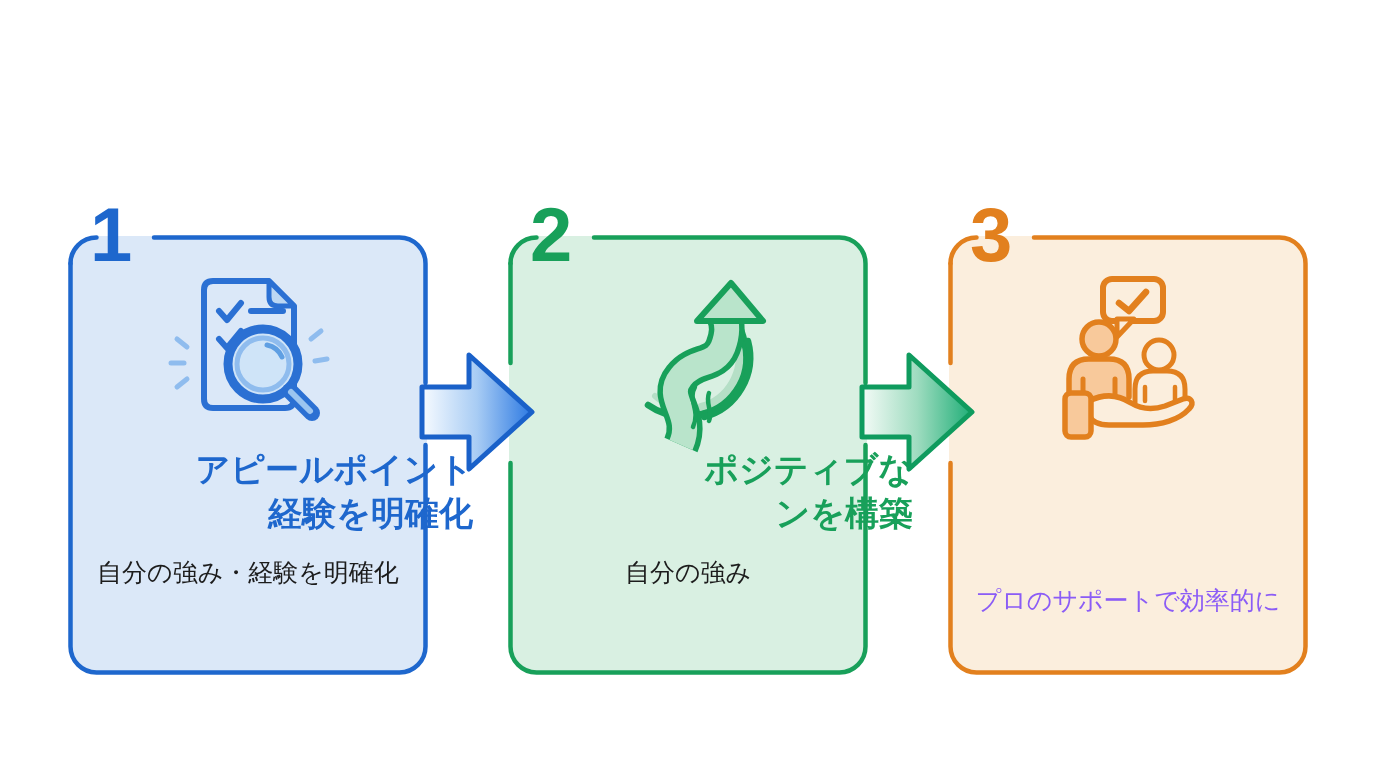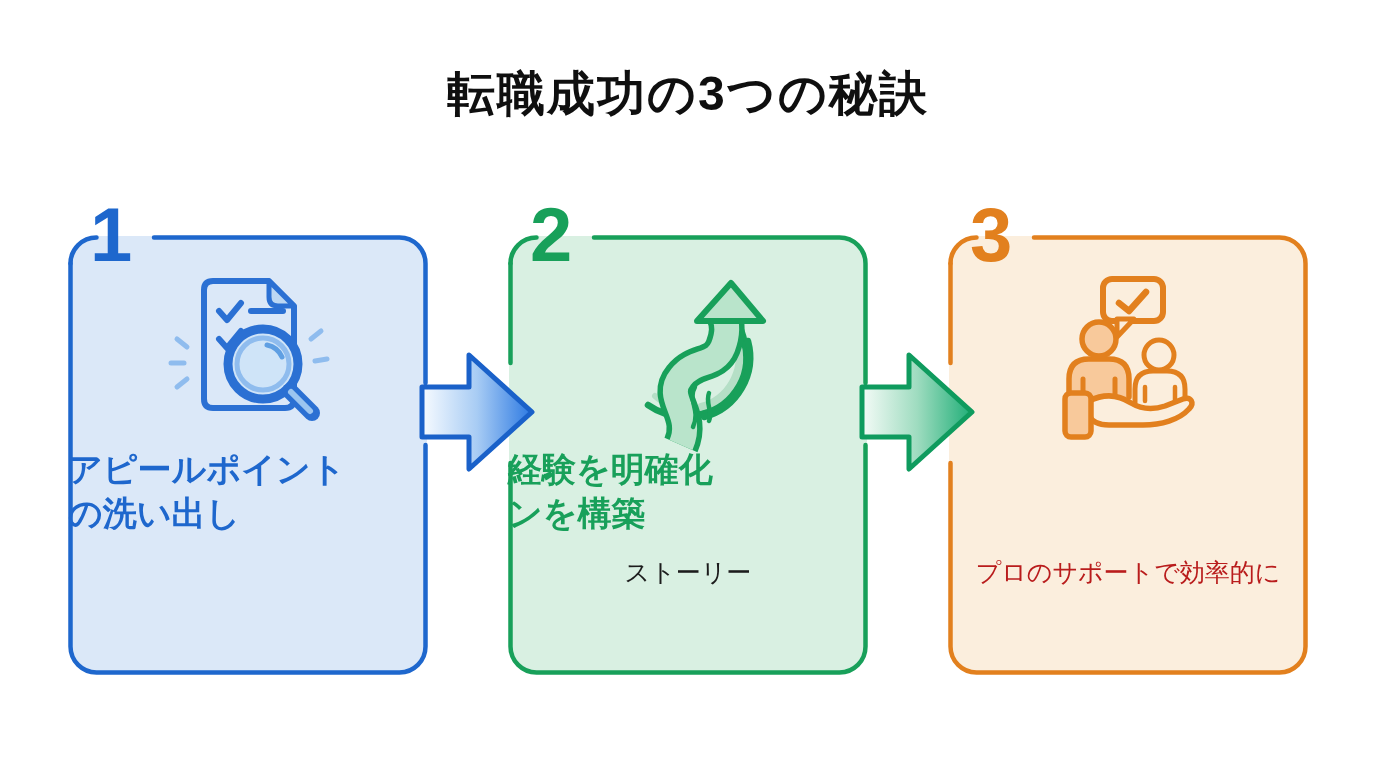--- a/index.html
+++ b/index.html
@@ -24,38 +24,37 @@
     position:absolute; top:-38px; left:22px;
     font-size:76px; font-weight:bold; line-height:1; color:var(--accent);
   }
   .icon-box {
     position:absolute; top:40px; left:50%; transform:translateX(-50%);
     width:170px; height:160px;
   }
   .icon-box svg { width:100%; height:100%; overflow:visible; }
   .card-title {
     position:absolute; top:212px; left:0; width:100%;
-    text-align:left; font-size:34px; font-weight:bold;
-    line-height:1.3; color:var(--accent);
+    text-align:right; font-size:34px; font-weight:bold;
+    line-height:1.3; color:var(--accent);padding-left:45px;
   }
   .card-sub {
     position:absolute; top:320px; left:0; width:100%;
     text-align:center; font-size:25px; line-height:1.4; color:#1c1c1c;
   }
   .line { display:block; }
   .step-arrow { position:absolute; top:350px; width:116px; height:124px; }
   #arrow-svg-0 { left:419px; }
   #arrow-svg-1 { left:859px; }
 </style>
 </head>
 <body>
 
 <div class="page" style="background: rgb(255, 255, 255);">
 
-  <div class="main-title" style="color: rgb(15, 15, 15);">転職成功の3つの秘訣</div>
 
   <div class="card" id="card-1" style="--accent: #1e67cd; --bg: #dbe8f8;">
     <div class="card-fill"></div>
     <svg class="card-border" viewBox="0 0 360 440">
       <path d="M 2.5 28.5 A 26 26 0 0 1 28.5 2.5"></path>
       <path d="M 86 2.5 L 331.5 2.5 A 26 26 0 0 1 357.5 28.5 L 357.5 148"></path>
       <path d="M 357.5 210 L 357.5 411.5 A 26 26 0 0 1 331.5 437.5 L 28.5 437.5 A 26 26 0 0 1 2.5 411.5 L 2.5 28.5"></path>
     </svg>
     <div class="card-number">1</div>
     <div class="icon-box">
@@ -76,21 +75,25 @@
         </g>
         <circle cx="100" cy="89" r="35" fill="#cfe4f8" stroke="#2b70d3" stroke-width="9"></circle>
         <circle cx="100" cy="89" r="26" fill="none" stroke="#8fbcee" stroke-width="5"></circle>
         <path d="M 104 70 A 21 21 0 0 1 119 82" stroke="#5f9fe3" stroke-width="5" fill="none" stroke-linecap="round"></path>
         <line x1="127" y1="116" x2="149" y2="138" stroke="#2b70d3" stroke-width="16" stroke-linecap="round"></line>
         <line x1="128" y1="117" x2="147" y2="136" stroke="#9cc5f0" stroke-width="6" stroke-linecap="round"></line>
       </svg>
     </div>
     <div class="card-title">
       <span class="line">アピールポイント</span>
-      <span class="line">の洗い出し</span>
+      <span class="line">経験を明確化</span>
+    </div>
+    <div class="card-sub" style="color: rgb(28, 28, 28);">
+      <span class="line">自分の強み・経験を明確化</span>
+      <span class="line"></span>
     </div>
   </div>
 
   <div class="card" id="card-2" style="--accent: #18a05a; --bg: #d9f0e2;">
     <div class="card-fill"></div>
     <svg class="card-border" viewBox="0 0 360 440">
       <path d="M 2.5 28.5 A 26 26 0 0 1 28.5 2.5"></path>
       <path d="M 86 2.5 L 331.5 2.5 A 26 26 0 0 1 357.5 28.5 L 357.5 148"></path>
       <path d="M 357.5 210 L 357.5 411.5 A 26 26 0 0 1 331.5 437.5 L 28.5 437.5 A 26 26 0 0 1 2.5 411.5 L 2.5 228"></path>
       <path d="M 2.5 128 L 2.5 28.5"></path>
@@ -103,25 +106,25 @@
         <path d="M 145 66 A 62 62 0 0 1 101 142" stroke="#18a05a" stroke-width="6.5" fill="none" stroke-linecap="round"></path>
         <path d="M 134 69 A 51 51 0 0 1 98 131" stroke="#b5dfc6" stroke-width="6" fill="none" stroke-linecap="round"></path>
         <path d="M 78 170 C 92 138 60 124 78 102 C 92 84 112 92 120 72 C 125 59 125 50 121 40" stroke="#18a05a" stroke-width="36" fill="none"></path>
         <path d="M 78 170 C 92 138 60 124 78 102 C 92 84 112 92 120 72 C 125 59 125 50 121 40" stroke="#b9e4cb" stroke-width="25" fill="none"></path>
         <polygon points="94,46 128,8 160,46" fill="#b9e4cb" stroke="#18a05a" stroke-width="6" stroke-linejoin="round"></polygon>
         <path d="M 90 152 C 98 134 84 126 92 112" stroke="#18a05a" stroke-width="4.5" fill="none" stroke-linecap="round"></path>
         <path d="M 106 146 C 110 136 102 128 106 118" stroke="#18a05a" stroke-width="4.5" fill="none" stroke-linecap="round"></path>
       </svg>
     </div>
     <div class="card-title">
-      <span class="line">経験を明確化</span>
+      <span class="line">ポジティブな</span>
       <span class="line">ンを構築</span>
     </div>
     <div class="card-sub" style="color: rgb(28, 28, 28);">
-      <span class="line">ストーリー</span>
+      <span class="line">自分の強み</span>
     </div>
   </div>
 
   <div class="card" id="card-3" style="--accent: #e2801e; --bg: #fbeedd;">
     <div class="card-fill"></div>
     <svg class="card-border" viewBox="0 0 360 440">
       <path d="M 2.5 28.5 A 26 26 0 0 1 28.5 2.5"></path>
       <path d="M 86 2.5 L 331.5 2.5 A 26 26 0 0 1 357.5 28.5 L 357.5 411.5 A 26 26 0 0 1 331.5 437.5 L 28.5 437.5 A 26 26 0 0 1 2.5 411.5 L 2.5 228"></path>
       <path d="M 2.5 128 L 2.5 28.5"></path>
     </svg>
@@ -136,21 +139,21 @@
         <line x1="102" y1="112" x2="102" y2="126" stroke="#e2801e" stroke-width="4.5" stroke-linecap="round"></line>
         <line x1="132" y1="112" x2="132" y2="126" stroke="#e2801e" stroke-width="4.5" stroke-linecap="round"></line>
         <path d="M 26 122 V 104 Q 26 84 46 84 H 66 Q 86 84 86 104 V 122" fill="#f8c99b" stroke="#e2801e" stroke-width="5.5" stroke-linecap="round"></path>
         <circle cx="56" cy="64" r="17" fill="#f8c99b" stroke="#e2801e" stroke-width="5.5"></circle>
         <line x1="40" y1="104" x2="40" y2="120" stroke="#e2801e" stroke-width="5" stroke-linecap="round"></line>
         <line x1="72" y1="104" x2="72" y2="120" stroke="#e2801e" stroke-width="5" stroke-linecap="round"></line>
         <path d="M 46 126 C 62 118 76 120 88 128 C 98 134 110 135 122 131 L 140 124 C 148 121 152 128 146 134 C 136 145 118 150 100 150 L 66 150 Q 50 150 46 140 Z" fill="var(--bg)" stroke="#e2801e" stroke-width="5.5" stroke-linejoin="round"></path>
         <rect x="22" y="118" width="26" height="44" rx="6" fill="#f8c99b" stroke="#e2801e" stroke-width="5.5"></rect>
       </svg>
     </div>
-    <div class="card-sub" style="color: #b91c1c;">
+    <div class="card-sub" style="color: #8b5cf6; margin-top: 28px;">
       <span class="line">プロのサポートで効率的に</span>
     </div>
   </div>
 
   <svg id="arrow-svg-0" class="step-arrow" viewBox="0 0 116 124">
     <defs>
       <linearGradient id="grad-0" x1="0" y1="0" x2="1" y2="0">
         <stop offset="0" stop-color="#f7fbff"></stop>
           <stop offset="0.5" stop-color="#a8ccf4"></stop>
           <stop offset="1" stop-color="#2c79e2"></stop>

